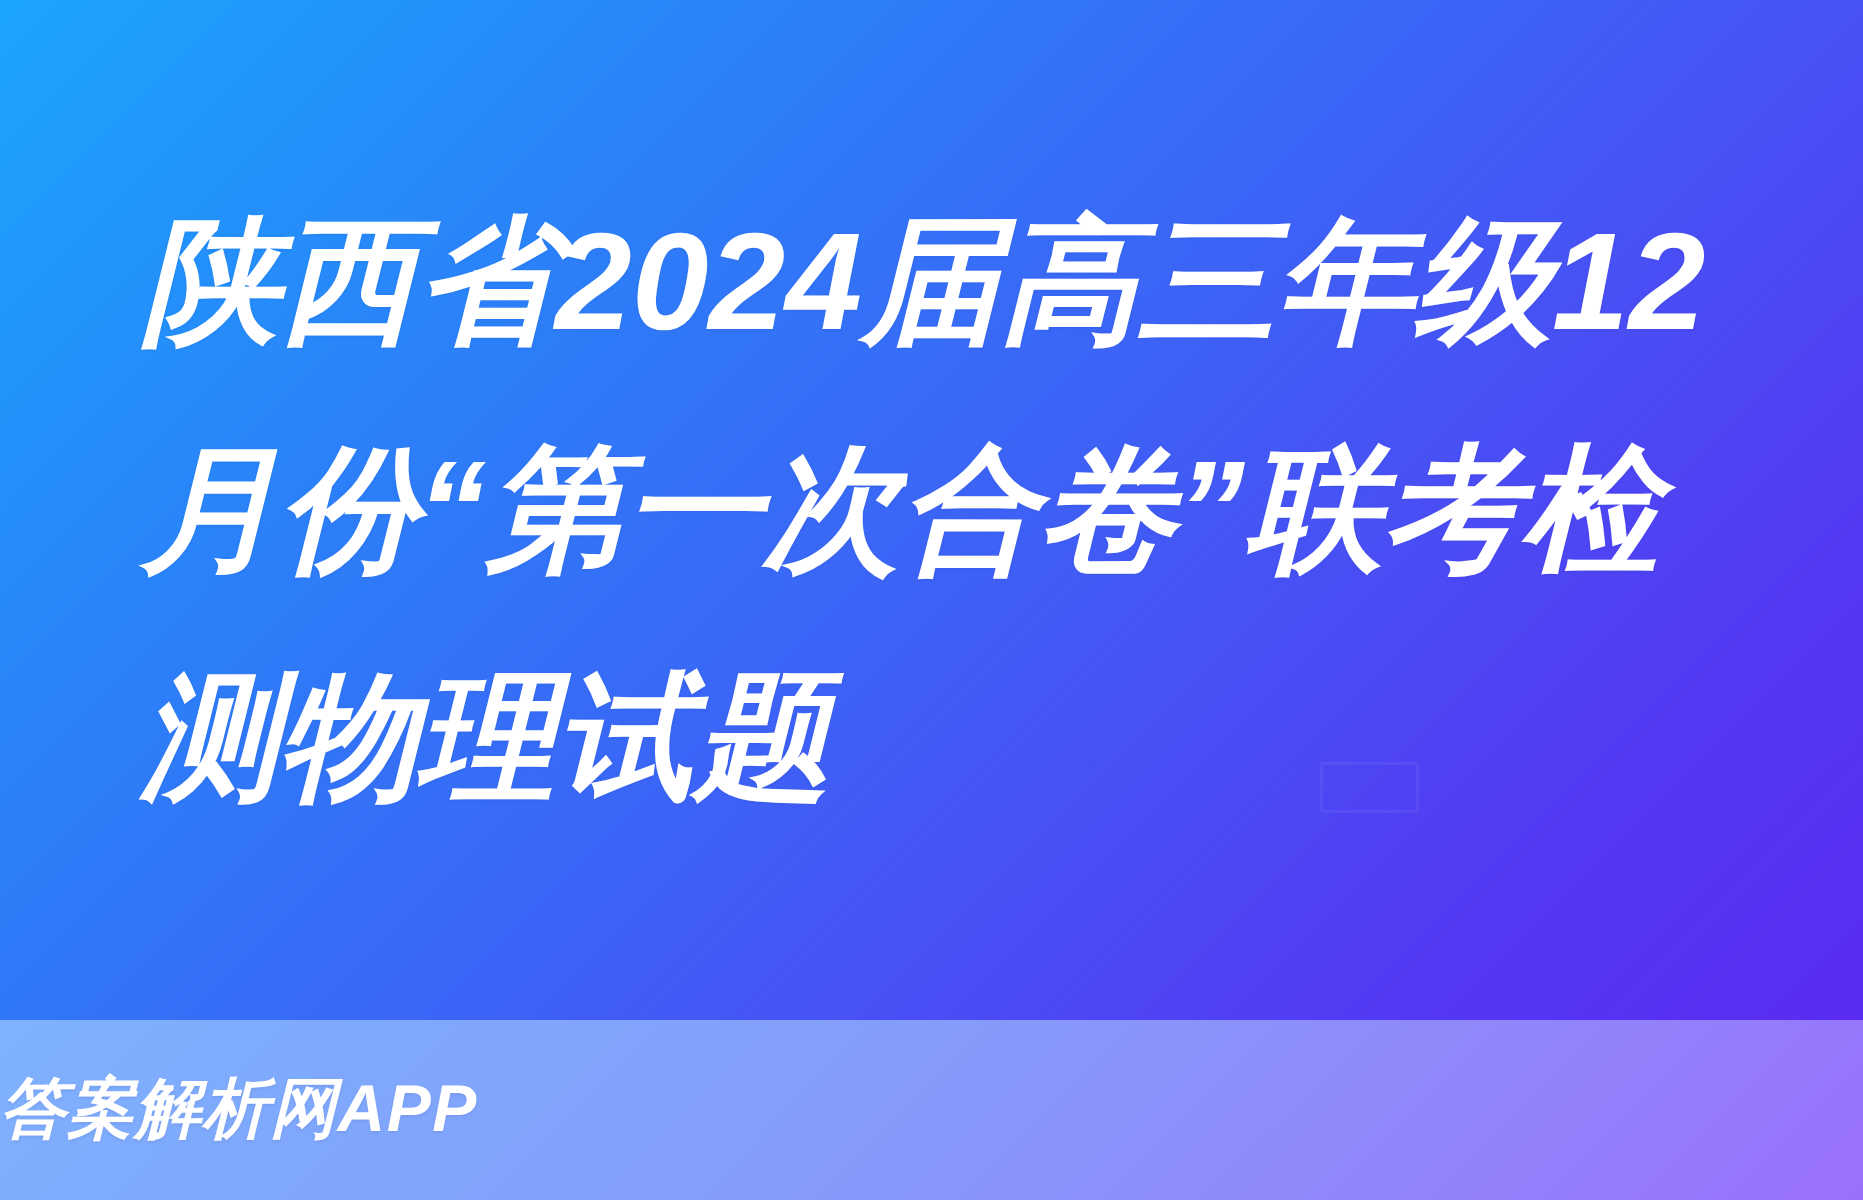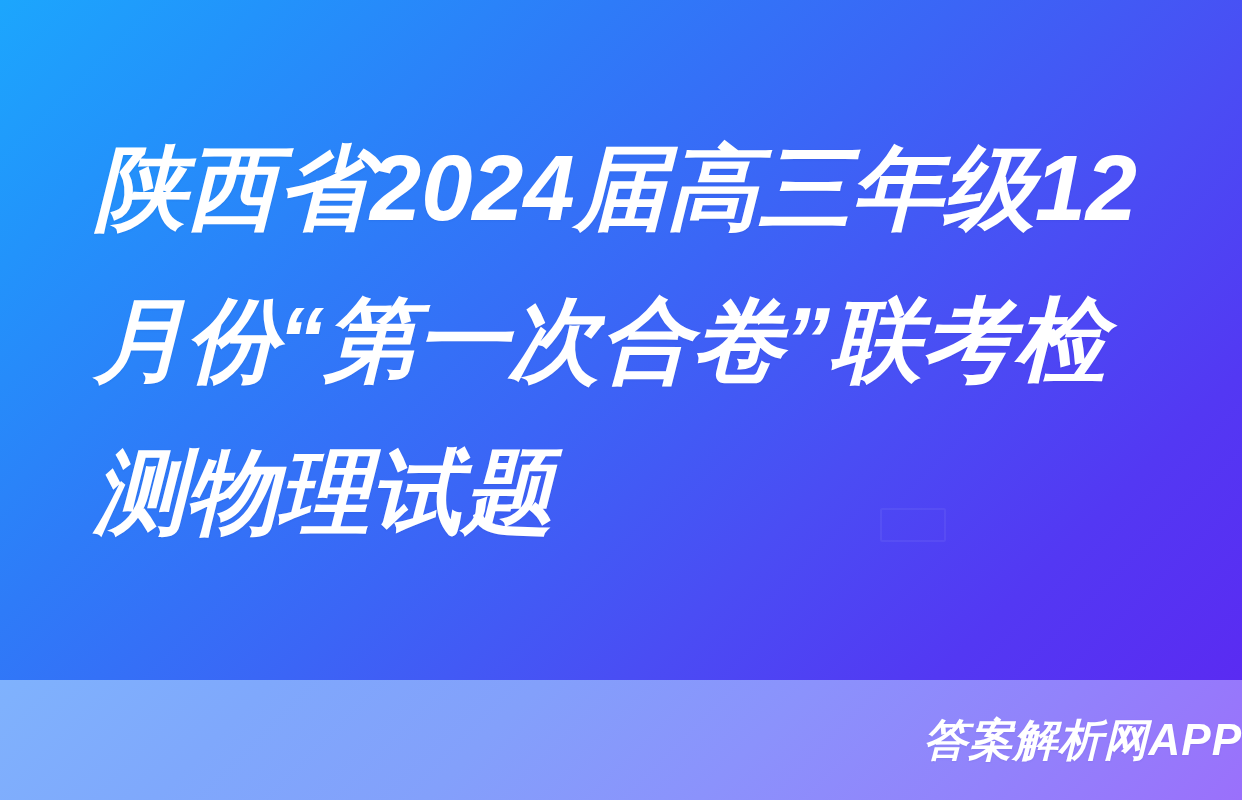--- a/index.html
+++ b/index.html
@@ -94,21 +94,21 @@
 
   
   .watermark-wrap {
     position: absolute;
     left: 0;
     top: 680px;
     width: 1242px;
     height: 120px;
     display: flex;
     align-items: center;
-    justify-content: flex-end;
+    justify-content: flex-start;
   }
 
   .watermark {
     color: #ffffff;
     font-size: 44px;
     line-height: 48px;
     font-weight: 700;
     font-style: italic;
     letter-spacing: 1px;
     white-space: nowrap;

